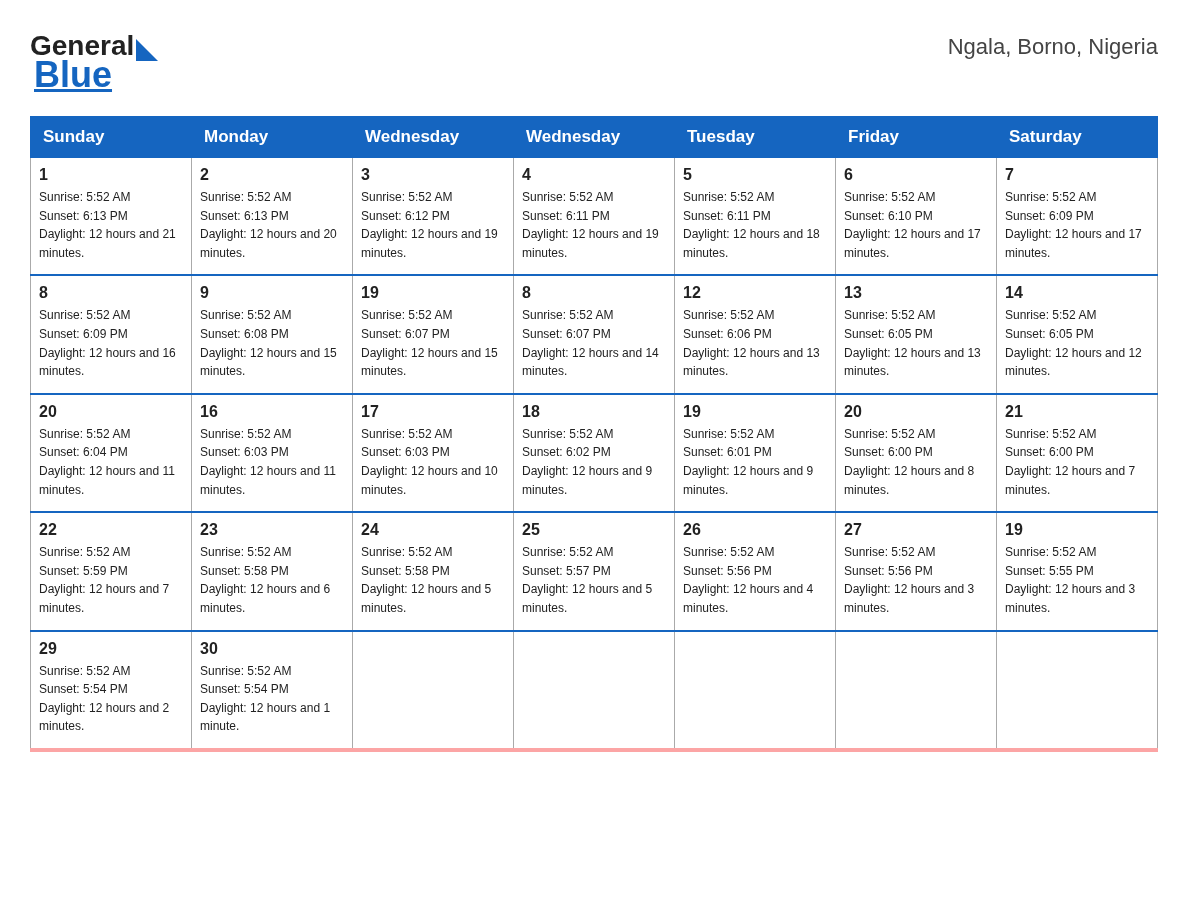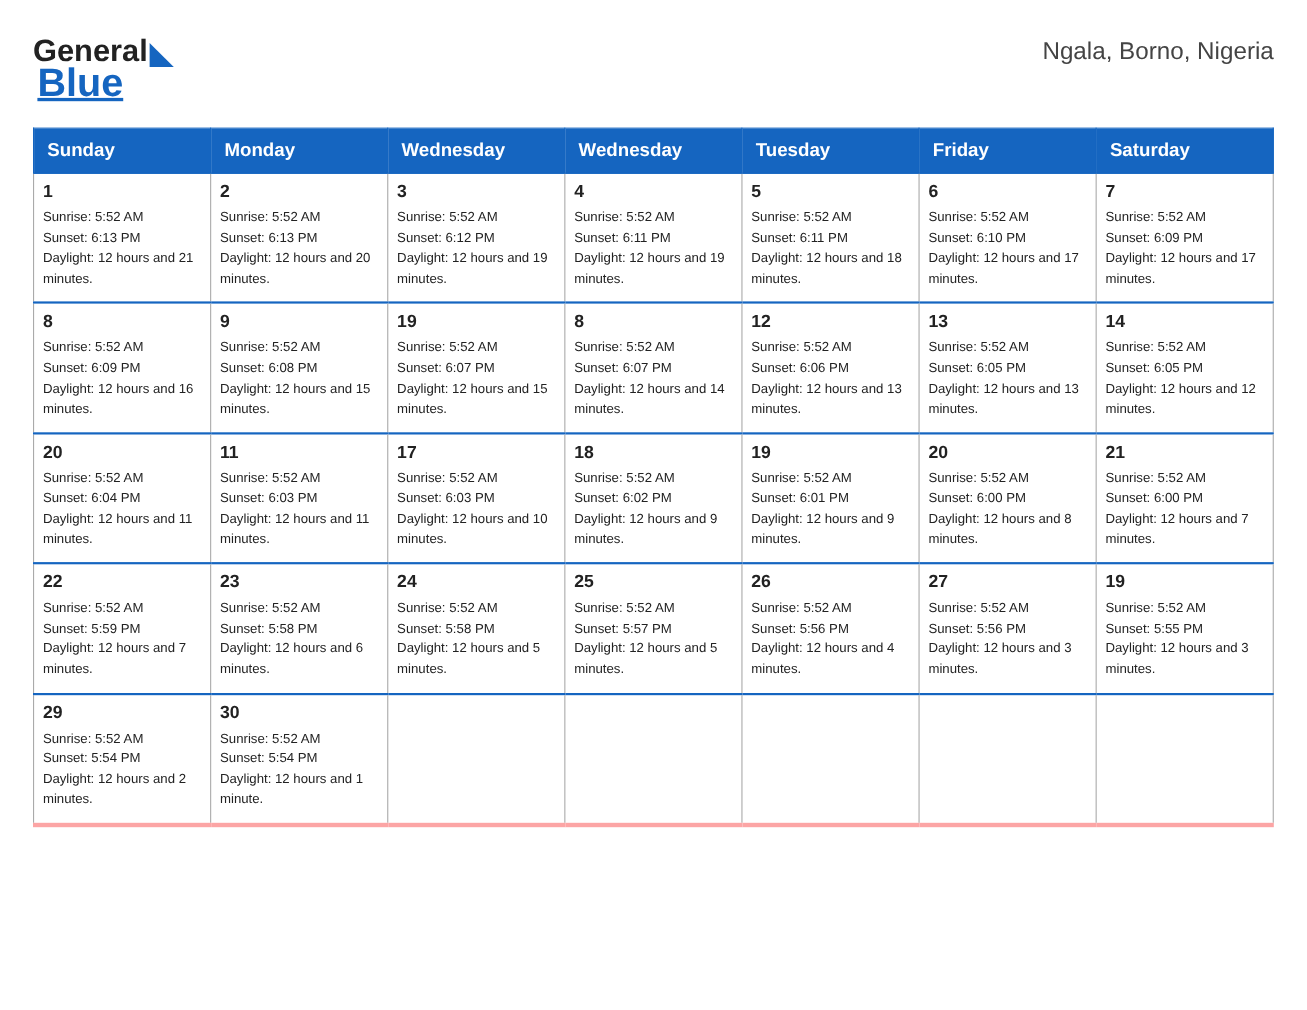--- a/index.html
+++ b/index.html
@@ -200,21 +200,21 @@
           <div class="day-num">14</div>
           <div class="day-info">Sunrise: 5:52 AM<br>Sunset: 6:05 PM<br>Daylight: 12 hours and 12 minutes.</div>
         </td>
       </tr>
       <tr>
         <td>
           <div class="day-num">20</div>
           <div class="day-info">Sunrise: 5:52 AM<br>Sunset: 6:04 PM<br>Daylight: 12 hours and 11 minutes.</div>
         </td>
         <td>
-          <div class="day-num">11</div>
+          <div class="day-num">16</div>
           <div class="day-info">Sunrise: 5:52 AM<br>Sunset: 6:03 PM<br>Daylight: 12 hours and 11 minutes.</div>
         </td>
         <td>
           <div class="day-num">17</div>
           <div class="day-info">Sunrise: 5:52 AM<br>Sunset: 6:03 PM<br>Daylight: 12 hours and 10 minutes.</div>
         </td>
         <td>
           <div class="day-num">18</div>
           <div class="day-info">Sunrise: 5:52 AM<br>Sunset: 6:02 PM<br>Daylight: 12 hours and 9 minutes.</div>
         </td>

